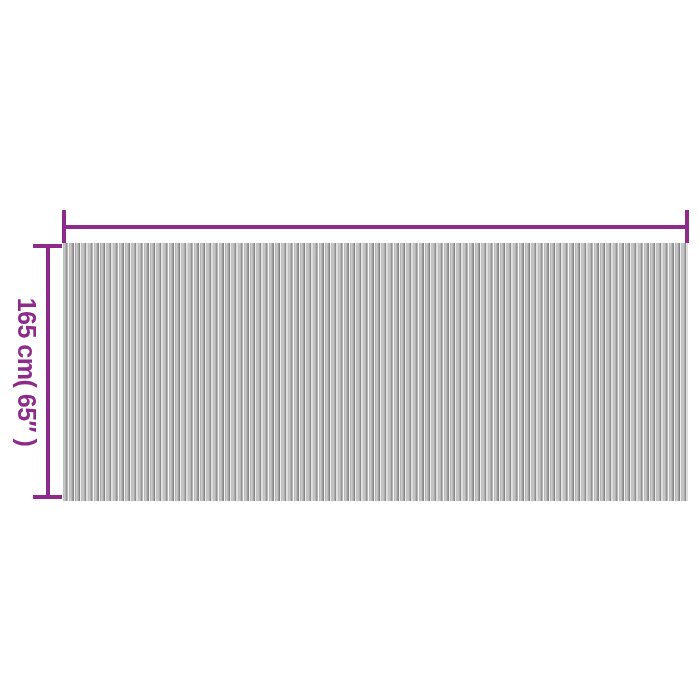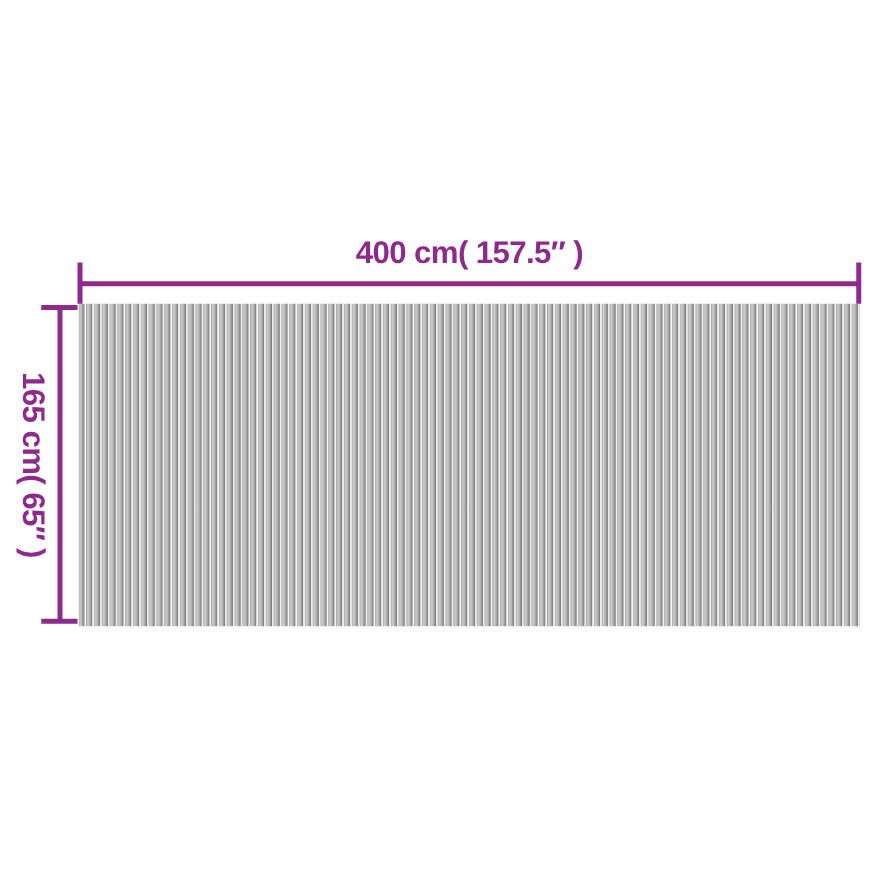--- a/index.html
+++ b/index.html
@@ -75,20 +75,19 @@
 </head>
 <body>
 
 <div class="canvas">
 
   <div class="mat"></div>
 
   <div class="dim-line dim-h-line"></div>
   <div class="dim-line dim-h-tick start"></div>
   <div class="dim-line dim-h-tick end"></div>
-  <div class="dim-label width-label">400 cm( 157.5″ )</div>
 
   <div class="dim-line dim-v-line"></div>
   <div class="dim-line dim-v-tick start"></div>
   <div class="dim-line dim-v-tick end"></div>
   <div class="dim-label height-label">165 cm( 65″ )</div>
 
 </div>
 
 </body></html>

